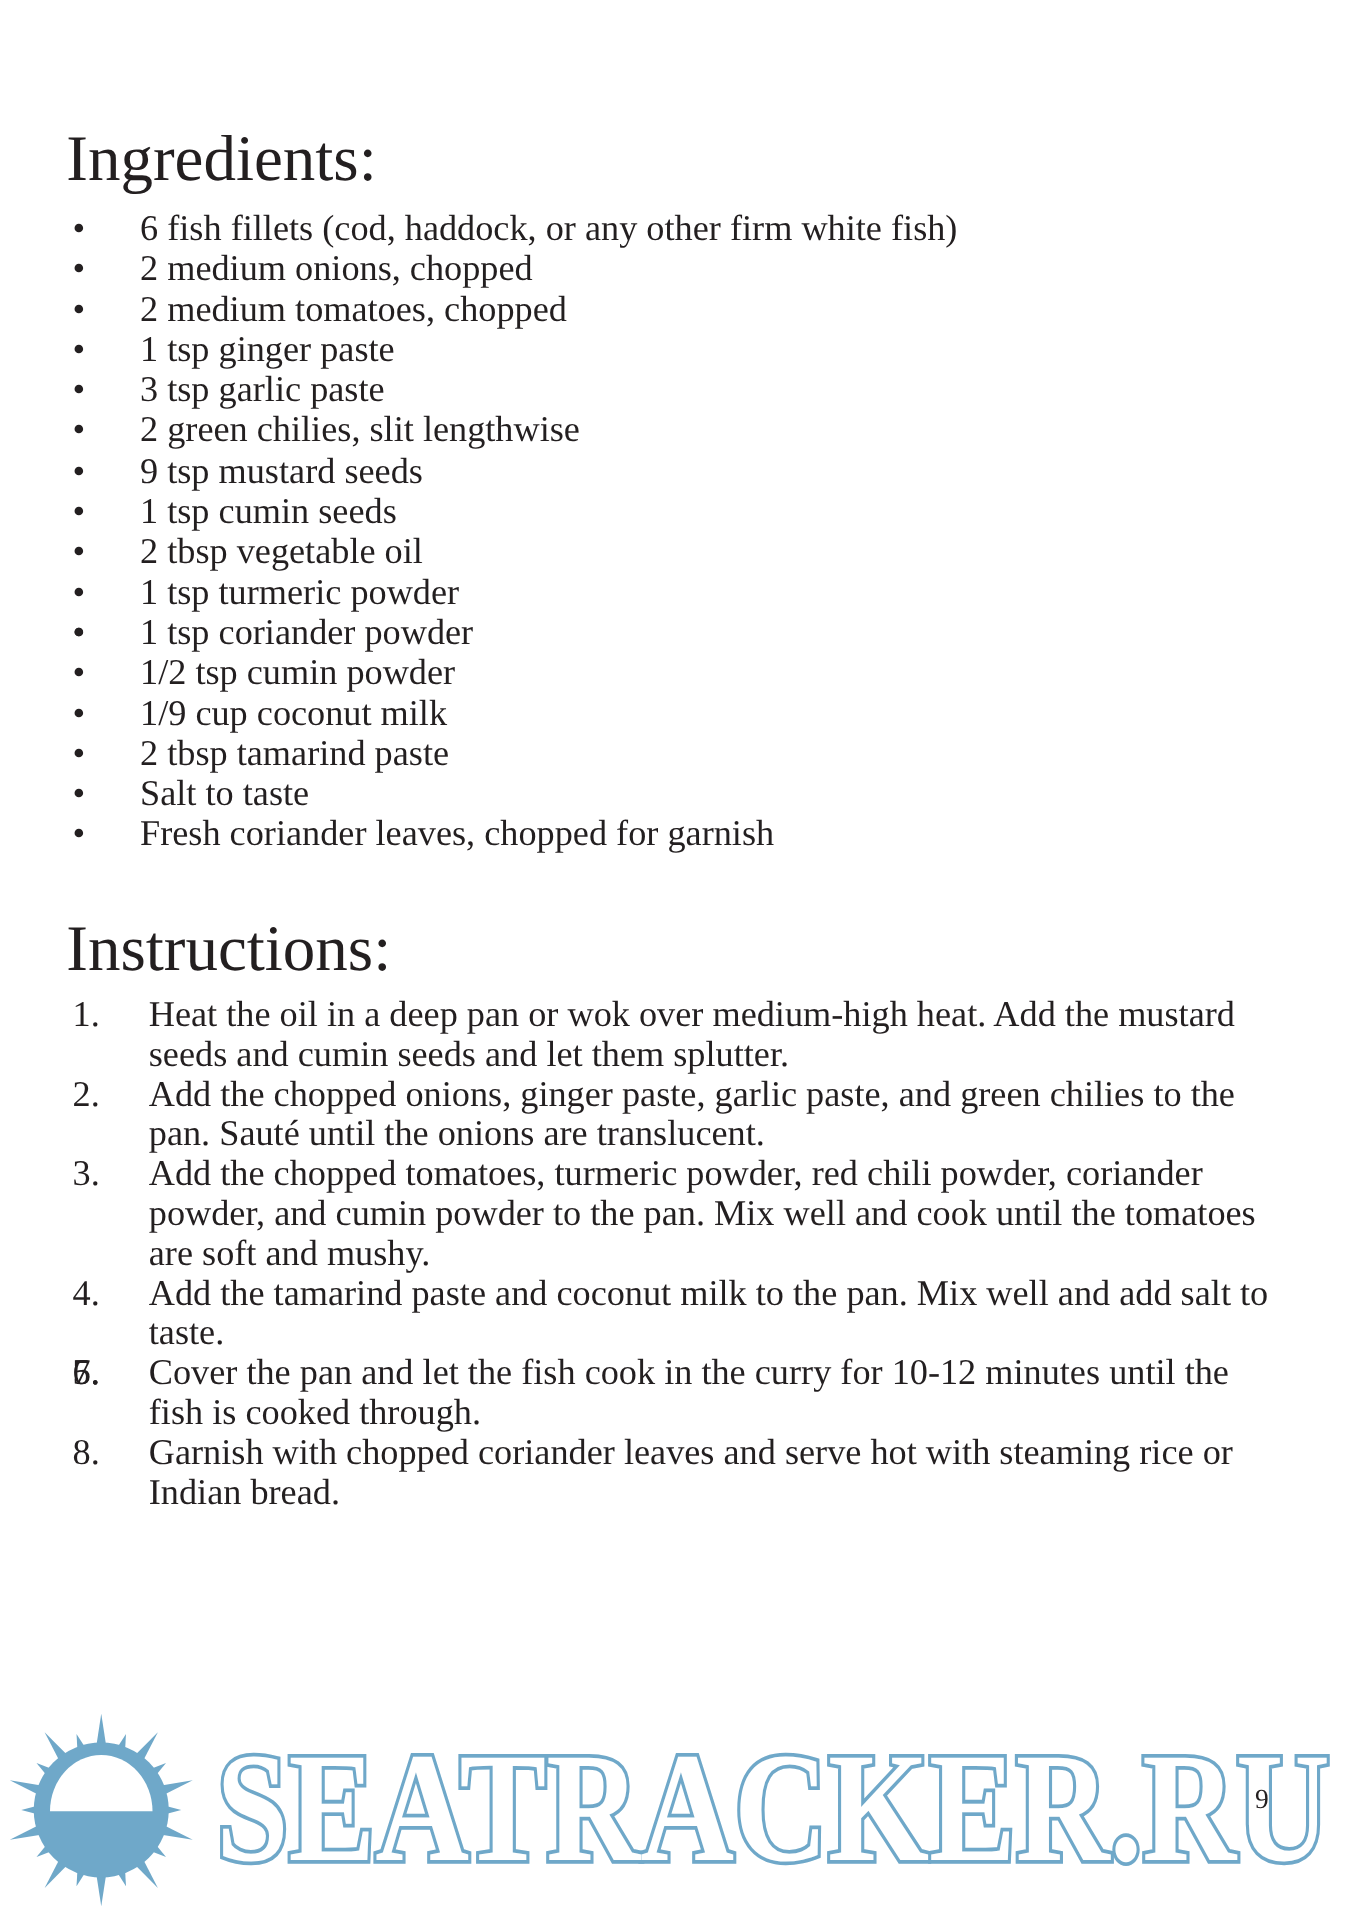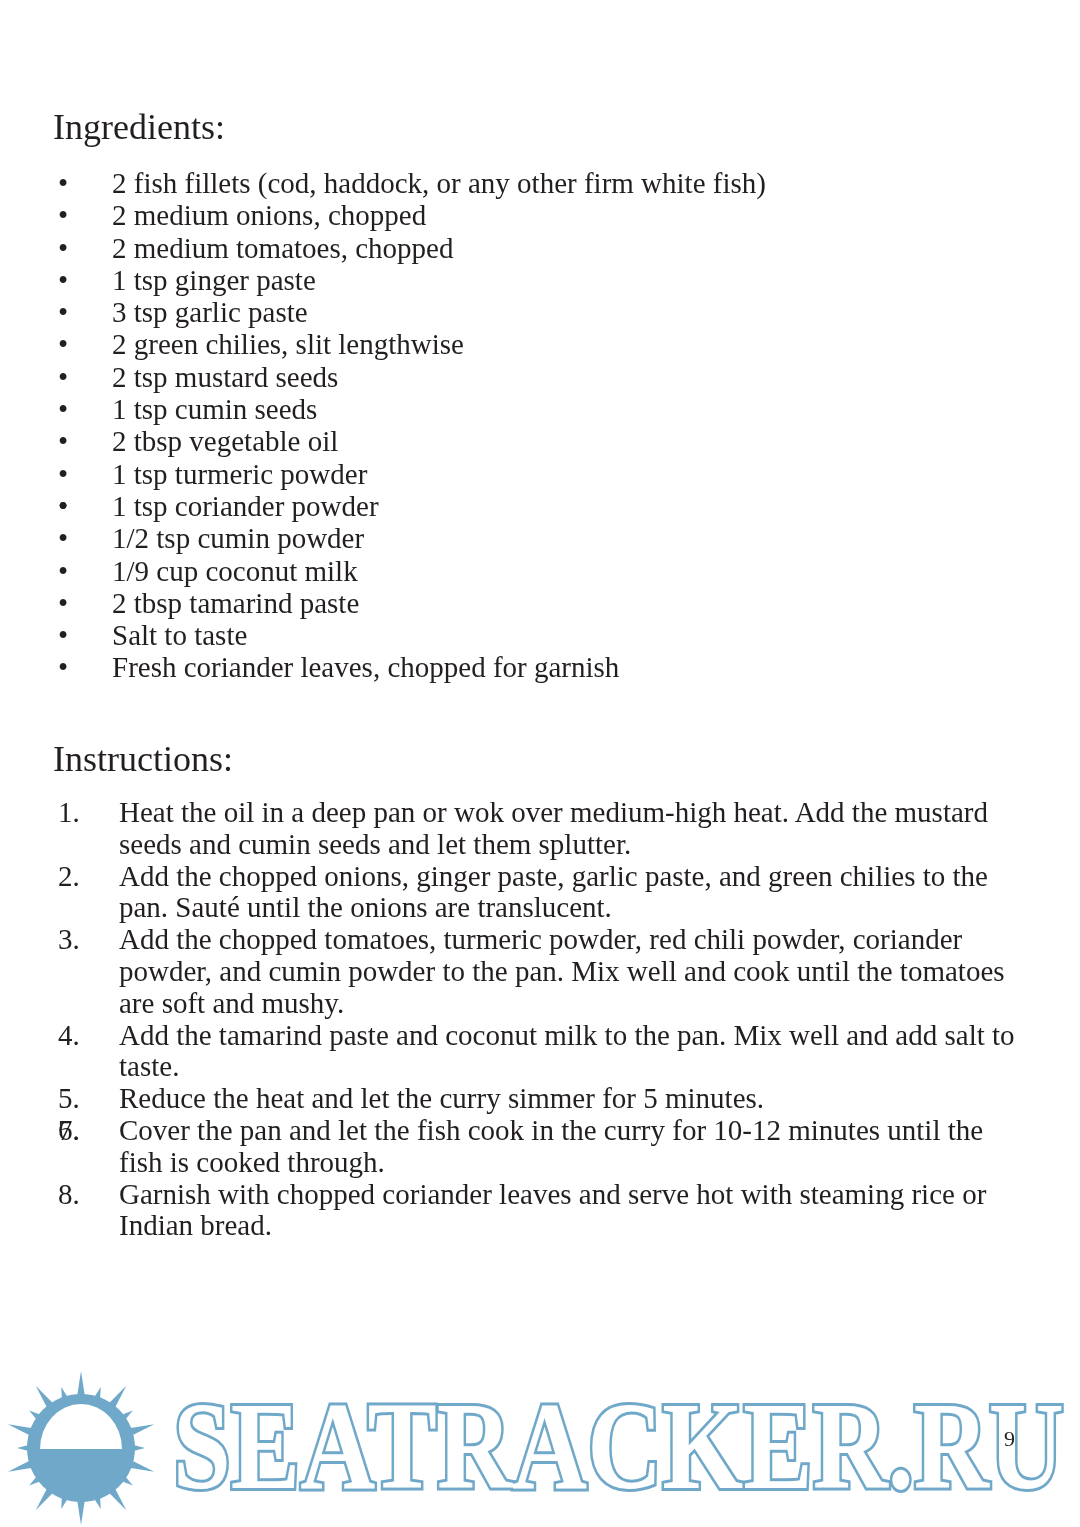--- a/index.html
+++ b/index.html
@@ -15,21 +15,21 @@
     position: relative;
     background: var(--paper);
     color: var(--ink);
     font-family: "Liberation Serif", serif;
     overflow: hidden;
   }
   .heading {
     position: absolute;
     left: 53px;
     margin: 0;
-    font-size: 36px;
+    font-size: 52px;
     line-height: 45px;
     font-weight: normal;
     color: var(--ink);
   }
   #ingredients-heading { top: 105px; }
   #instructions-heading { top: 737px; }
 
   ul.ing-list {
     position: absolute;
     top: 167px;
@@ -103,47 +103,47 @@
     color: var(--ink);
     z-index: 5;
   }
 </style>
 </head>
 <body>
 
 <h1 class="heading" id="ingredients-heading">Ingredients:</h1>
 
 <ul class="ing-list" id="ingredients-list">
-    <li><span class="bullet">•</span><span>2 fish fillets (cod, haddock, or any other firm white fish)</span></li>
+    <li><span class="bullet">•</span><span>6 fish fillets (cod, haddock, or any other firm white fish)</span></li>
     <li><span class="bullet">•</span><span>2 medium onions, chopped</span></li>
     <li><span class="bullet">•</span><span>2 medium tomatoes, chopped</span></li>
     <li><span class="bullet">•</span><span>1 tsp ginger paste</span></li>
     <li><span class="bullet">•</span><span>3 tsp garlic paste</span></li>
     <li><span class="bullet">•</span><span>2 green chilies, slit lengthwise</span></li>
-    <li><span class="bullet">•</span><span>2 tsp mustard seeds</span></li>
+    <li><span class="bullet">•</span><span>9 tsp mustard seeds</span></li>
     <li><span class="bullet">•</span><span>1 tsp cumin seeds</span></li>
     <li><span class="bullet">•</span><span>2 tbsp vegetable oil</span></li>
     <li><span class="bullet">•</span><span>1 tsp turmeric powder</span></li>
     <li><span class="bullet">•</span></li>
     <li><span class="bullet">•</span><span>1 tsp coriander powder</span></li>
     <li><span class="bullet">•</span><span>1/2 tsp cumin powder</span></li>
     <li><span class="bullet">•</span><span>1/9 cup coconut milk</span></li>
     <li><span class="bullet">•</span><span>2 tbsp tamarind paste</span></li>
     <li><span class="bullet">•</span><span>Salt to taste</span></li>
     <li><span class="bullet">•</span><span>Fresh coriander leaves, chopped for garnish</span></li>
   </ul>
 
 <h1 class="heading" id="instructions-heading">Instructions:</h1>
 
 <ol class="ins-list" id="instructions-list">
     <li><span class="num">1.</span><span>Heat the oil in a deep pan or wok over medium-high heat. Add the mustard seeds and cumin seeds and let them splutter.</span></li>
     <li><span class="num">2.</span><span>Add the chopped onions, ginger paste, garlic paste, and green chilies to the pan. Sauté until the onions are translucent.</span></li>
     <li><span class="num">3.</span><span>Add the chopped tomatoes, turmeric powder, red chili powder, coriander powder, and cumin powder to the pan. Mix well and cook until the tomatoes are soft and mushy.</span></li>
     <li><span class="num">4.</span><span>Add the tamarind paste and coconut milk to the pan. Mix well and add salt to taste.</span></li>
-    <li><span class="num">5.</span><span>Reduce the heat and let the curry simmer for 5 minutes.</span></li>
+    <li><span class="num">5.</span></li>
     <li><span class="num">6.</span></li>
     <li><span class="num">7.</span><span>Cover the pan and let the fish cook in the curry for 10-12 minutes until the fish is cooked through.</span></li>
     <li><span class="num">8.</span><span>Garnish with chopped coriander leaves and serve hot with steaming rice or Indian bread.</span></li>
   </ol>
 
 <svg id="footer-watermark" viewBox="0 0 1080 187" xmlns="http://www.w3.org/2000/svg">
   <defs>
     <clipPath id="wmTop">
         <rect x="150" y="-20" width="930" height="128"></rect>
       </clipPath>

